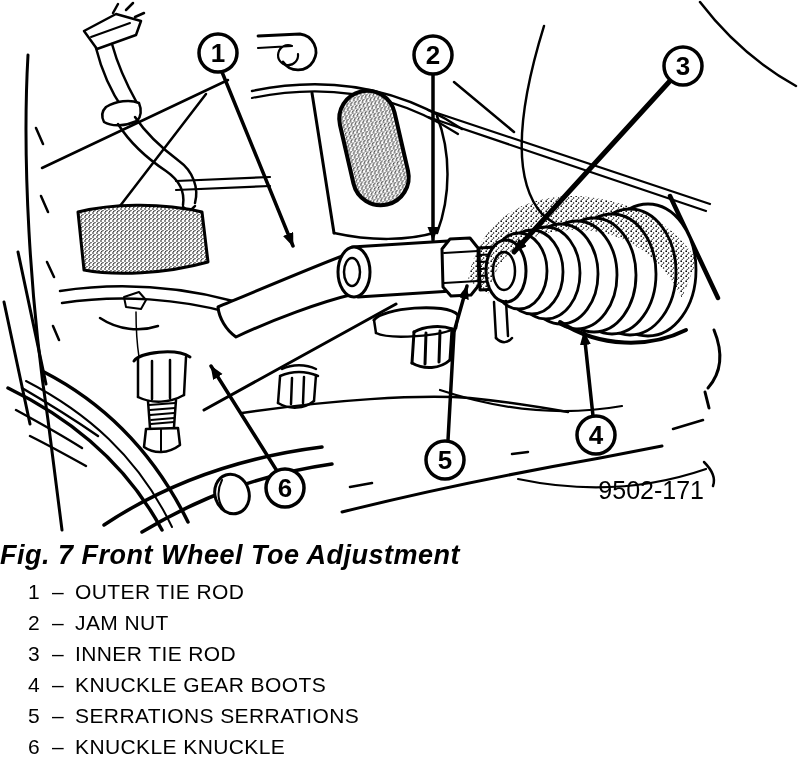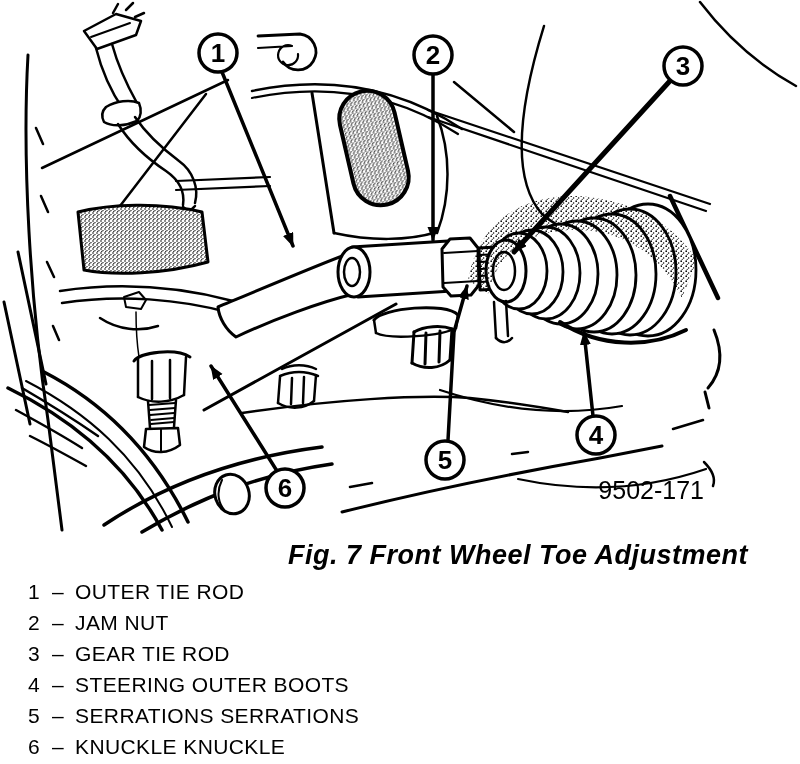--- a/index.html
+++ b/index.html
@@ -1,19 +1,19 @@
 <!DOCTYPE html>
 <html><head>
 <meta charset="utf-8">
 <style>
   html,body{margin:0;padding:0;background:#fff;}
   .page{position:relative;width:800px;height:764px;background:#fff;overflow:hidden;
         font-family:"Liberation Sans",sans-serif;color:#000;}
   .illustration{position:absolute;left:0;top:0;}
-  .caption{position:absolute;left:0;top:540px;width:748px;text-align:right;
+  .caption{position:absolute;left:0;top:540px;width:748px;text-align:left;
            font-size:27px;font-weight:bold;font-style:italic;letter-spacing:0.5px;}
   .legend{position:absolute;left:0;top:576px;width:760px;}
   .legend-row{display:flex;align-items:center;height:31px;padding-left:28px;
               font-size:21px;letter-spacing:0.4px;}
   .legend-num{width:24px;flex:0 0 24px;}
   .legend-dash{width:23px;flex:0 0 23px;}
   .legend-label{white-space:nowrap;}
   svg{display:block;}
 </style>
 </head>
@@ -218,26 +218,26 @@
       <span class="legend-label">OUTER TIE ROD</span>
     </div>
     <div class="legend-row">
       <span class="legend-num">2</span>
       <span class="legend-dash">–</span>
       <span class="legend-label">JAM NUT</span>
     </div>
     <div class="legend-row">
       <span class="legend-num">3</span>
       <span class="legend-dash">–</span>
-      <span class="legend-label">GEAR TIE ROD</span>
+      <span class="legend-label">INNER TIE ROD</span>
     </div>
     <div class="legend-row">
       <span class="legend-num">4</span>
       <span class="legend-dash">–</span>
-      <span class="legend-label">STEERING OUTER BOOTS</span>
+      <span class="legend-label">KNUCKLE GEAR BOOTS</span>
     </div>
     <div class="legend-row">
       <span class="legend-num">5</span>
       <span class="legend-dash">–</span>
       <span class="legend-label">SERRATIONS SERRATIONS</span>
     </div>
     <div class="legend-row">
       <span class="legend-num">6</span>
       <span class="legend-dash">–</span>
       <span class="legend-label">KNUCKLE KNUCKLE</span>

